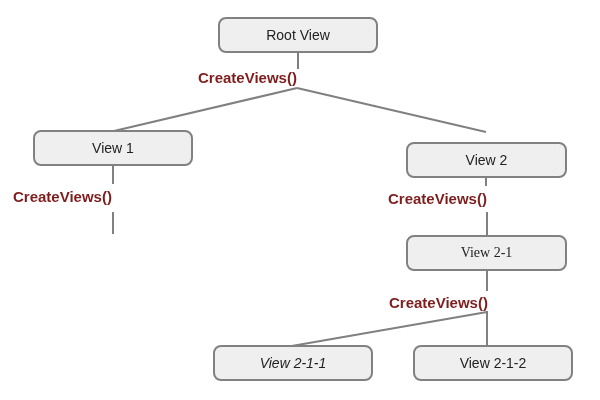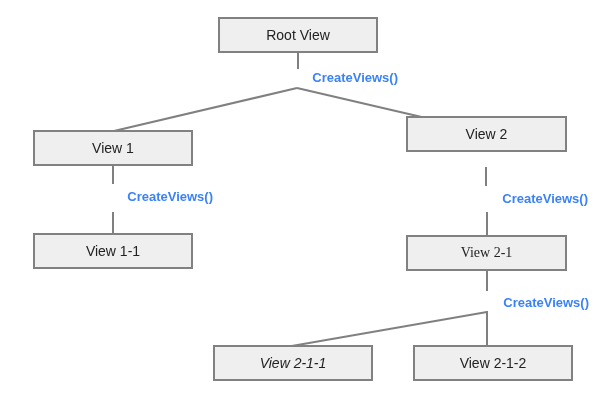--- a/index.html
+++ b/index.html
@@ -22,43 +22,43 @@
     width: 600px;
     height: 400px;
   }
   .node {
     position: absolute;
     box-sizing: border-box;
     width: 160px;
     height: 36px;
     background: #efefef;
     border: 2px solid #818181;
-    border-radius: 0;
+    border-radius: 8px;
     display: flex;
     align-items: center;
     justify-content: center;
     font-size: 14px;
     color: #222222;
     white-space: nowrap;
     text-align: center;
   }
   .fnlabel {
     position: absolute;
     width: 200px;
-    text-align: right;
-    font-size: 13px;
+    text-align: left;
+    font-size: 15px;
     font-weight: bold;
-    color: #3b82f6;
+    color: #7f1d1d;
     line-height: 16px;
     white-space: nowrap;
   }
   
   #n-root    { left: 218px; top: 17px;  }
   #n-view1   { left: 33px;  top: 130px; }
-  #n-view2   { left: 406px; top: 116px; width: 161px; }
+  #n-view2   { left: 406px; top: 142px; width: 161px; }
   #n-view11  { left: 33px;  top: 233px; }
   #n-view21  { left: 406px; top: 235px; width: 161px; font-family: Liberation Serif, serif; }
   #n-view211 { left: 213px; top: 345px; font-style: italic; }
   #n-view212 { left: 407px; top: 345px; margin-left: 6px; }
   
   #l-root    { left: 198px; top: 70px;  }
   #l-view1   { left: 13px;  top: 189px; }
   #l-view2   { left: 388px; top: 191px; }
   #l-view21  { left: 389px; top: 295px; }
 </style>
@@ -81,21 +81,20 @@
     <line x1="487" y1="212" x2="487" y2="236" stroke="#808080" stroke-width="2"></line>
 
     <line x1="487" y1="270" x2="487" y2="291" stroke="#808080" stroke-width="2"></line>
     <line x1="487" y1="311" x2="487" y2="346" stroke="#808080" stroke-width="2"></line>
     <line x1="487" y1="312" x2="286" y2="347" stroke="#808080" stroke-width="2"></line>
   </svg>
 
   <div class="node" id="n-root">Root View</div>
   <div class="node" id="n-view1">View 1</div>
   <div class="node" id="n-view2">View 2</div>
-  <div class="node" id="n-view11">View 1-1</div>
   <div class="node" id="n-view21">View 2-1</div>
   <div class="node" id="n-view211">View 2-1-1</div>
   <div class="node" id="n-view212">View 2-1-2</div>
 
   <div class="fnlabel" id="l-root">CreateViews()</div>
   <div class="fnlabel" id="l-view1">CreateViews()</div>
   <div class="fnlabel" id="l-view2">CreateViews()</div>
   <div class="fnlabel" id="l-view21">CreateViews()</div>
 
 </div>

